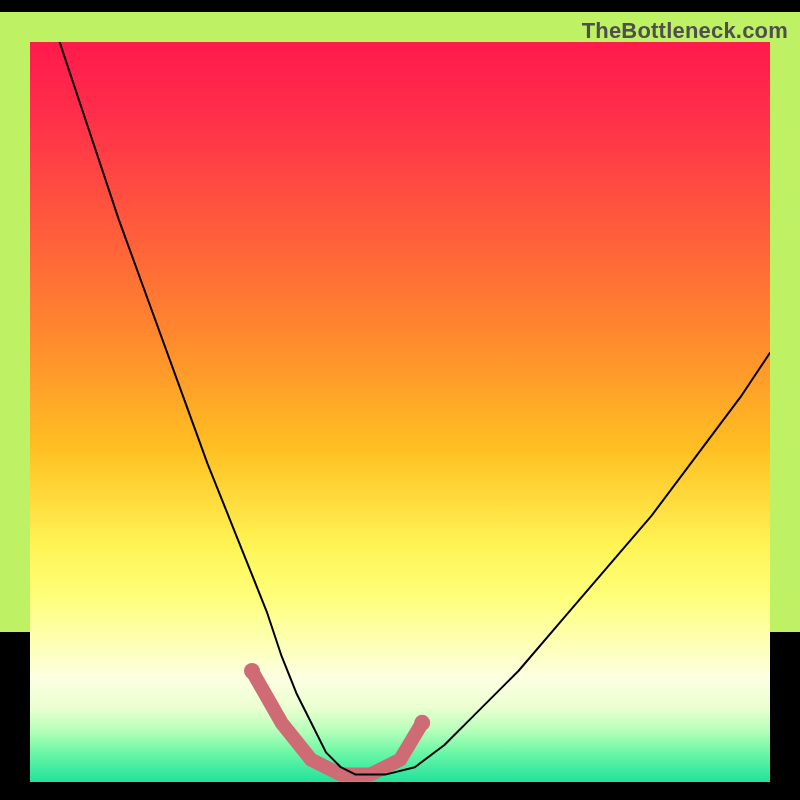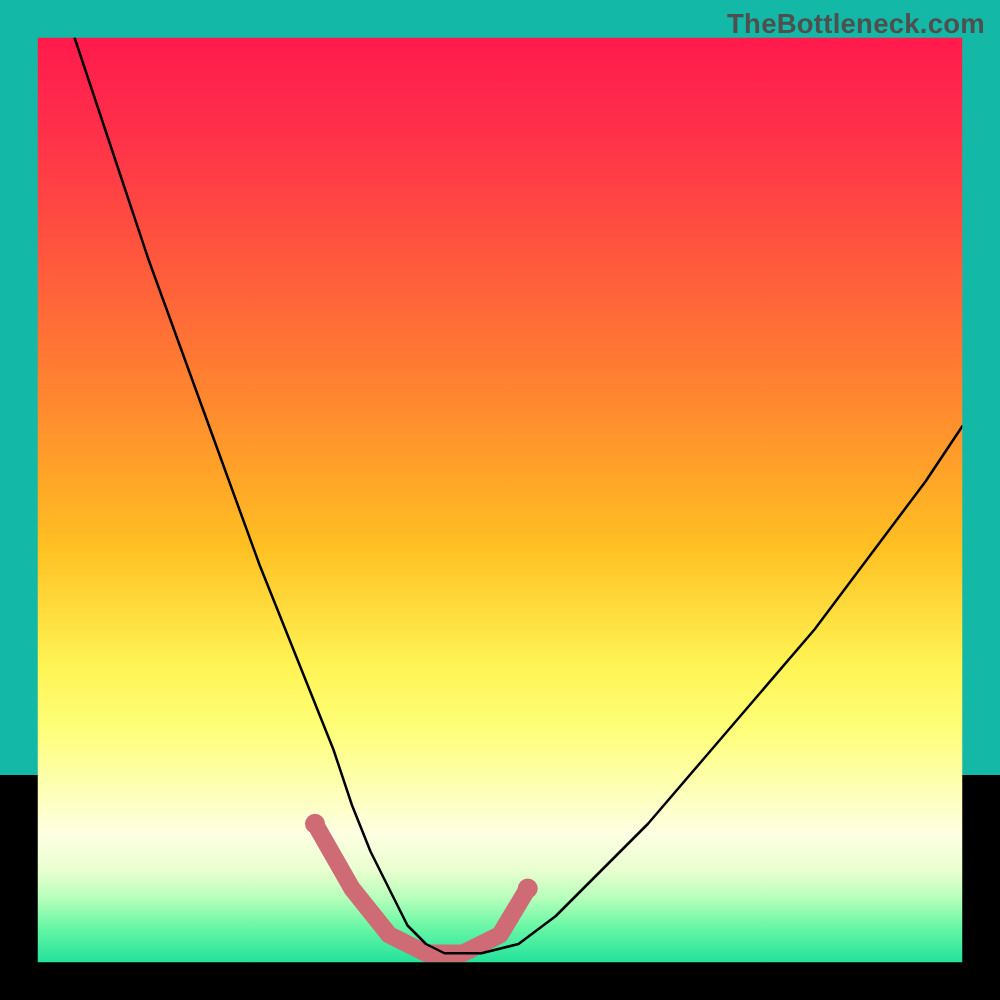--- a/index.html
+++ b/index.html
@@ -8,21 +8,22 @@
     width: 800px;
     height: 800px;
     background: #000;
     overflow: hidden;
     font-family: Arial, Helvetica, sans-serif;
   }
   .stage {
     position: relative;
     width: 800px;
     height: 620px;
-    background: #14b8a6;
+    background: #bef264;
+    margin-top: 12px;
   }
   .watermark {
     position: absolute;
     top: 6px;
     right: 12px;
     color: #4f4f4f;
     font-size: 22px;
     font-weight: 600;
     letter-spacing: 0.2px;
     z-index: 4;

